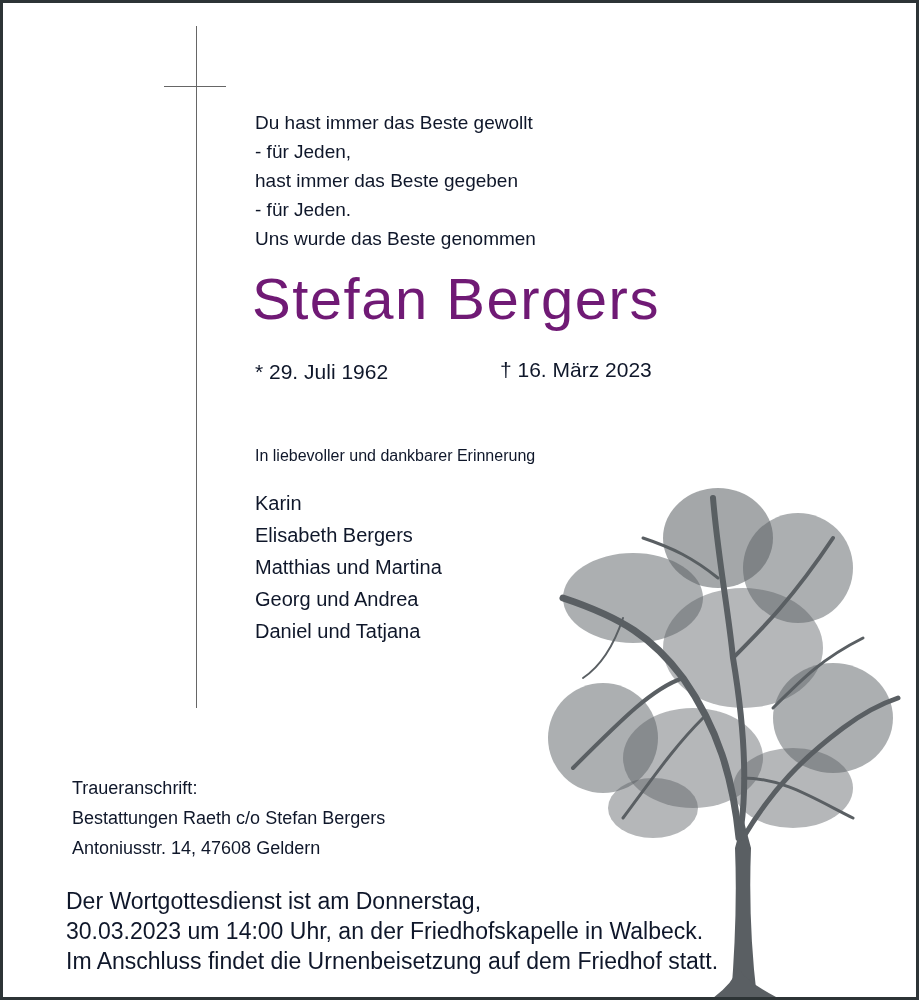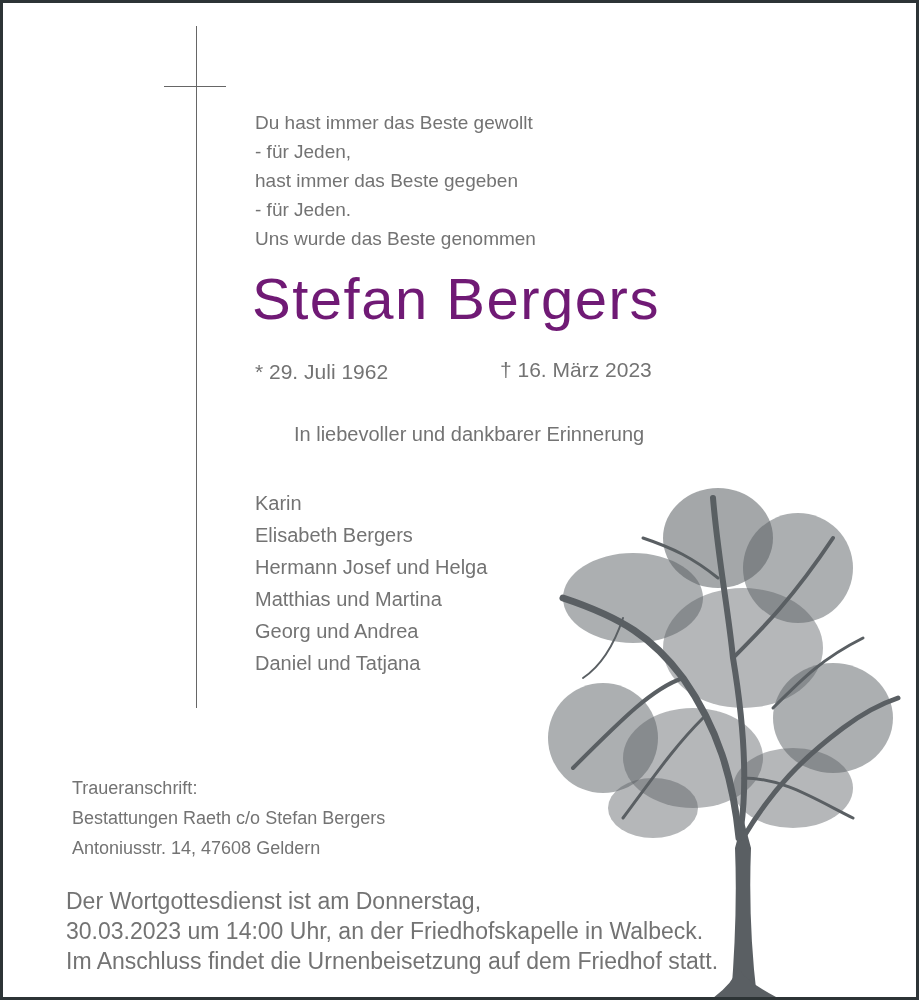--- a/index.html
+++ b/index.html
@@ -1,23 +1,23 @@
 <!DOCTYPE html>
 <html><head>
 <meta charset="utf-8">
 <style>
   html, body { margin:0; padding:0; }
   body { width:919px; height:1000px; position:relative; background:#2d3436; overflow:hidden; font-family:"Liberation Sans", sans-serif; }
   .page { position:absolute; left:3px; top:3px; width:913px; height:994px; background:#fff; overflow:hidden; }
-  .t { position:absolute; color:#737373; font-family:"Liberation Sans", sans-serif; white-space:nowrap; }
+  .t { position:absolute; color:#0f172a; font-family:"Liberation Sans", sans-serif; white-space:nowrap; }
   .poem { left:252px; top:105px; font-size:19px; line-height:29px; }
   .name { left:249px; top:262px; font-size:58px; letter-spacing:1.5px; color:#701a75; }
   .born { left:252px; top:357px; font-size:21px; }
   .died { left:497px; top:355px; font-size:21px; }
-  .mem { left:252px; top:420px; font-size:20px;margin-left:39px; }
+  .mem { left:252px; top:444px; font-size:16px; }
   .family { left:252px; top:484px; font-size:20px; line-height:32px; }
   .addr { left:69px; top:770px; font-size:18px; line-height:30px; }
   .svc { left:63px; top:883px; font-size:23px; line-height:30px; }
   .line { position:absolute; background:#666; }
   .tree { position:absolute; left:540px; top:475px; }
 </style>
 </head>
 <body>
 
 <div class="page">
@@ -35,21 +35,20 @@
 
   <div class="t name">Stefan Bergers</div>
   <div class="t born">* 29. Juli 1962</div>
   <div class="t died">† 16. März 2023</div>
 
   <div class="t mem">In liebevoller und dankbarer Erinnerung</div>
 
   <div class="t family">
     <div>Karin</div>
     <div>Elisabeth Bergers</div>
-    <div>Hermann Josef und Helga</div>
     <div>Matthias und Martina</div>
     <div>Georg und Andrea</div>
     <div>Daniel und Tatjana</div>
   </div>
 
   <div class="t addr">
     <div>Traueranschrift:</div>
     <div>Bestattungen Raeth c/o Stefan Bergers</div>
     <div>Antoniusstr. 14, 47608 Geldern</div>
   </div>

